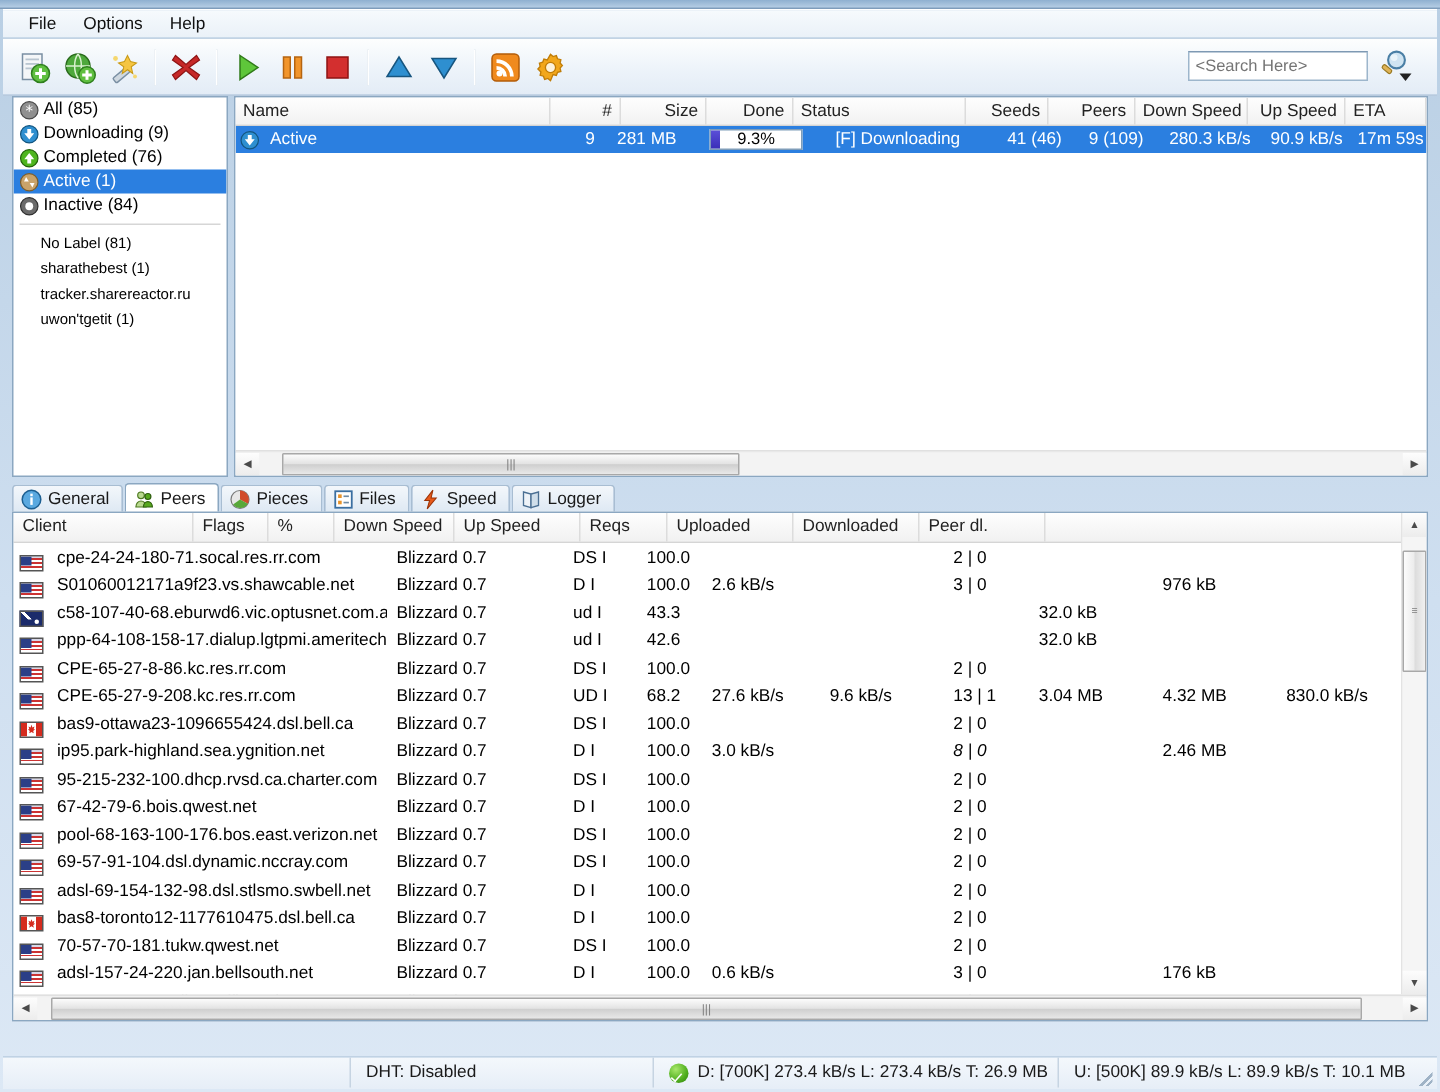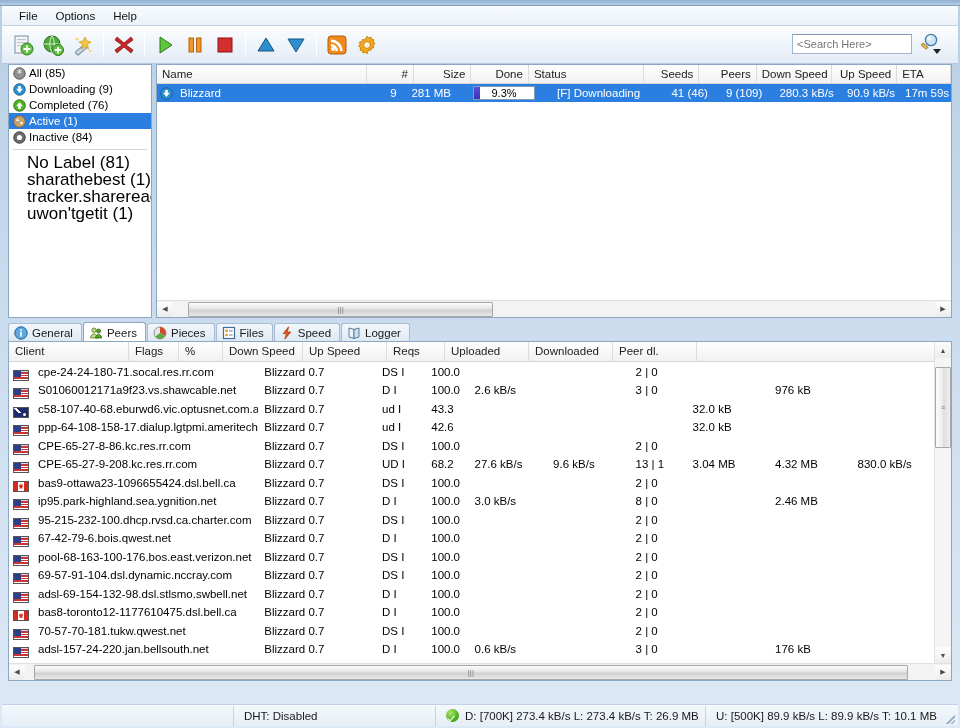--- a/index.html
+++ b/index.html
@@ -126,21 +126,21 @@
     position: relative;
   }
   .side-divider {
     height: 1px; background: #d6d6d6;
     margin: 4px 4px 4px 4px;
   }
   .side-label-item {
     height: 17px;
     display: flex; align-items: center;
     padding-left: 18px;
-    font-size: 17px;
+    font-size: 10px;
     color: #000;
     cursor: default;
     white-space: nowrap;
   }
   
   .torrent-panel {
     flex: 1;
     margin-left: 4px; margin-right: 6px;
     background: #fff;
     border: 1px solid #8ba7c1;
@@ -365,21 +365,21 @@
     display: flex; align-items: center; justify-content: center;
   }
   .vgrip { font-size: 7px; color: #7d7d7d; line-height: 3px; }
 
   
   .statusbar {
     position: absolute; left: 2px; bottom: 2px;
     width: 956px; height: 22px;
     background: linear-gradient(180deg,#f4f8fc 0%,#e6eef7 100%);
     border-top: 1px solid #c0d2e4;
-    display: flex; align-items: center;
+    display: flex; align-items: flex-start;
     font-size: 11.5px; color: #1a1a1a;
   }
   .sb-pane {
     height: 20px; display: flex; align-items: center;
     padding: 0 10px;
     border-right: 1px solid #c6d4e2;
     white-space: nowrap;
   }
   .sb-pane.first { width: 232px; border-right: 1px solid #c6d4e2;}
   .status-ok {
@@ -587,21 +587,21 @@
         </div>
 
         <div class="grid-body">
           <div class="t-row">
             <span class="t-ico">
               <svg width="13" height="13" viewBox="0 0 13 13">
                 <circle cx="6.5" cy="6.5" r="5.8" fill="#2e8fd0" stroke="#13557f" stroke-width="0.8"></circle>
                 <polygon points="6.5,10 3.2,5.8 5.2,5.8 5.2,3 7.8,3 7.8,5.8 9.8,5.8" fill="#fff"></polygon>
               </svg>
             </span>
-            <span class="t-cell" style="width:212px">Blizzard</span>
+            <span class="t-cell" style="width:212px">Active</span>
             <span class="t-cell r" style="width:50px">9</span>
             <span class="t-cell r" style="width:62px">281 MB</span>
             <div class="progress-cell">
               <div class="progress-fill" id="pfill" style="width: 9.3%;"></div>
               <div class="progress-text">9.3%</div>
             </div>
             <span class="t-cell" style="width:125px">[F] Downloading</span>
             <span class="t-cell r" style="width:60px">41 (46)</span>
             <span class="t-cell r" style="width:62px">9 (109)</span>
             <span class="t-cell r" style="width:82px">280.3 kB/s</span>
@@ -794,21 +794,21 @@
                 <span class="p-cell" style="width: 84px;"></span>
               </div>
               <div class="p-row">
                 <span class="flag flag-us"></span>
                 <span class="p-cell" style="width: 231px;">ip95.park-highland.sea.ygnition.net</span>
                 <span class="p-cell" style="width: 120px;">Blizzard 0.7</span>
                 <span class="p-cell" style="width: 50px;">D I</span>
                 <span class="p-cell" style="width: 44px;">100.0</span>
                 <span class="p-cell" style="width: 80px;">3.0 kB/s</span>
                 <span class="p-cell" style="width: 84px;"></span>
-                <span class="p-cell" style="width: 58px;">8 | 0</span>
+                <span class="p-cell" style="width: 58px; font-style: italic;">8 | 0</span>
                 <span class="p-cell" style="width: 84px;"></span>
                 <span class="p-cell" style="width: 84px;">2.46 MB</span>
                 <span class="p-cell" style="width: 84px;"></span>
               </div>
               <div class="p-row">
                 <span class="flag flag-us"></span>
                 <span class="p-cell" style="width: 231px;">95-215-232-100.dhcp.rvsd.ca.charter.com</span>
                 <span class="p-cell" style="width: 120px;">Blizzard 0.7</span>
                 <span class="p-cell" style="width: 50px;">DS I</span>
                 <span class="p-cell" style="width: 44px;">100.0</span>

